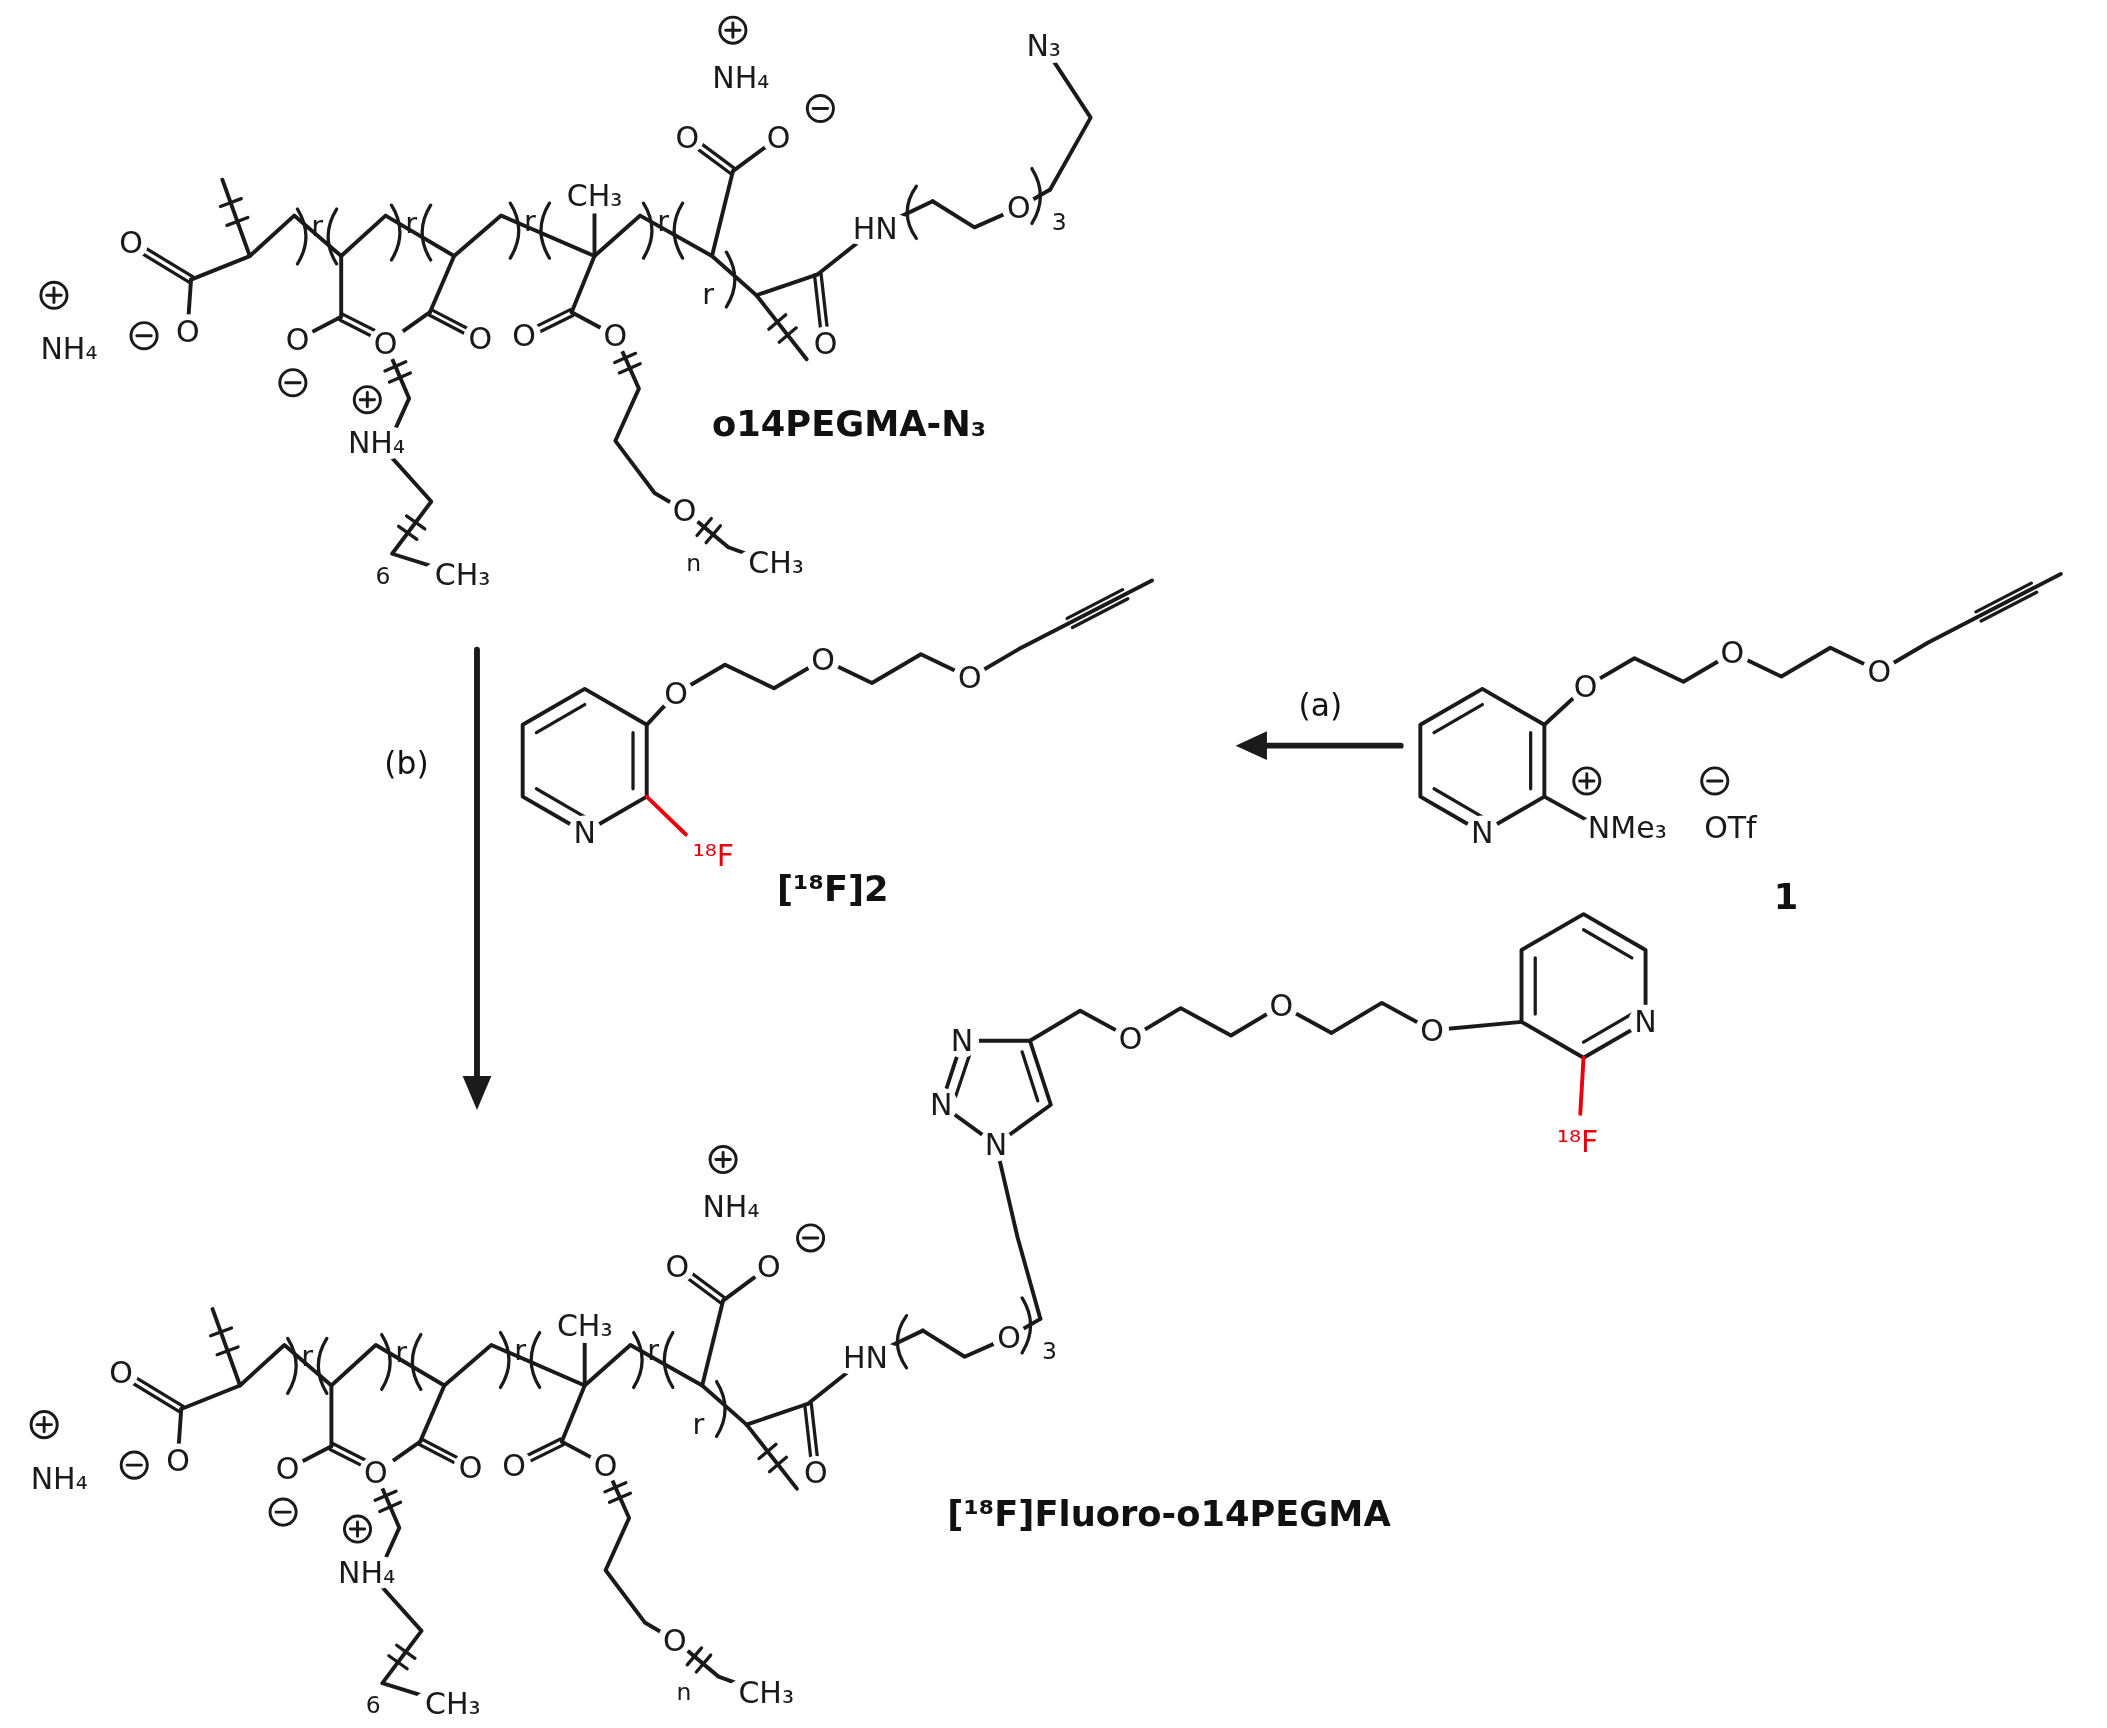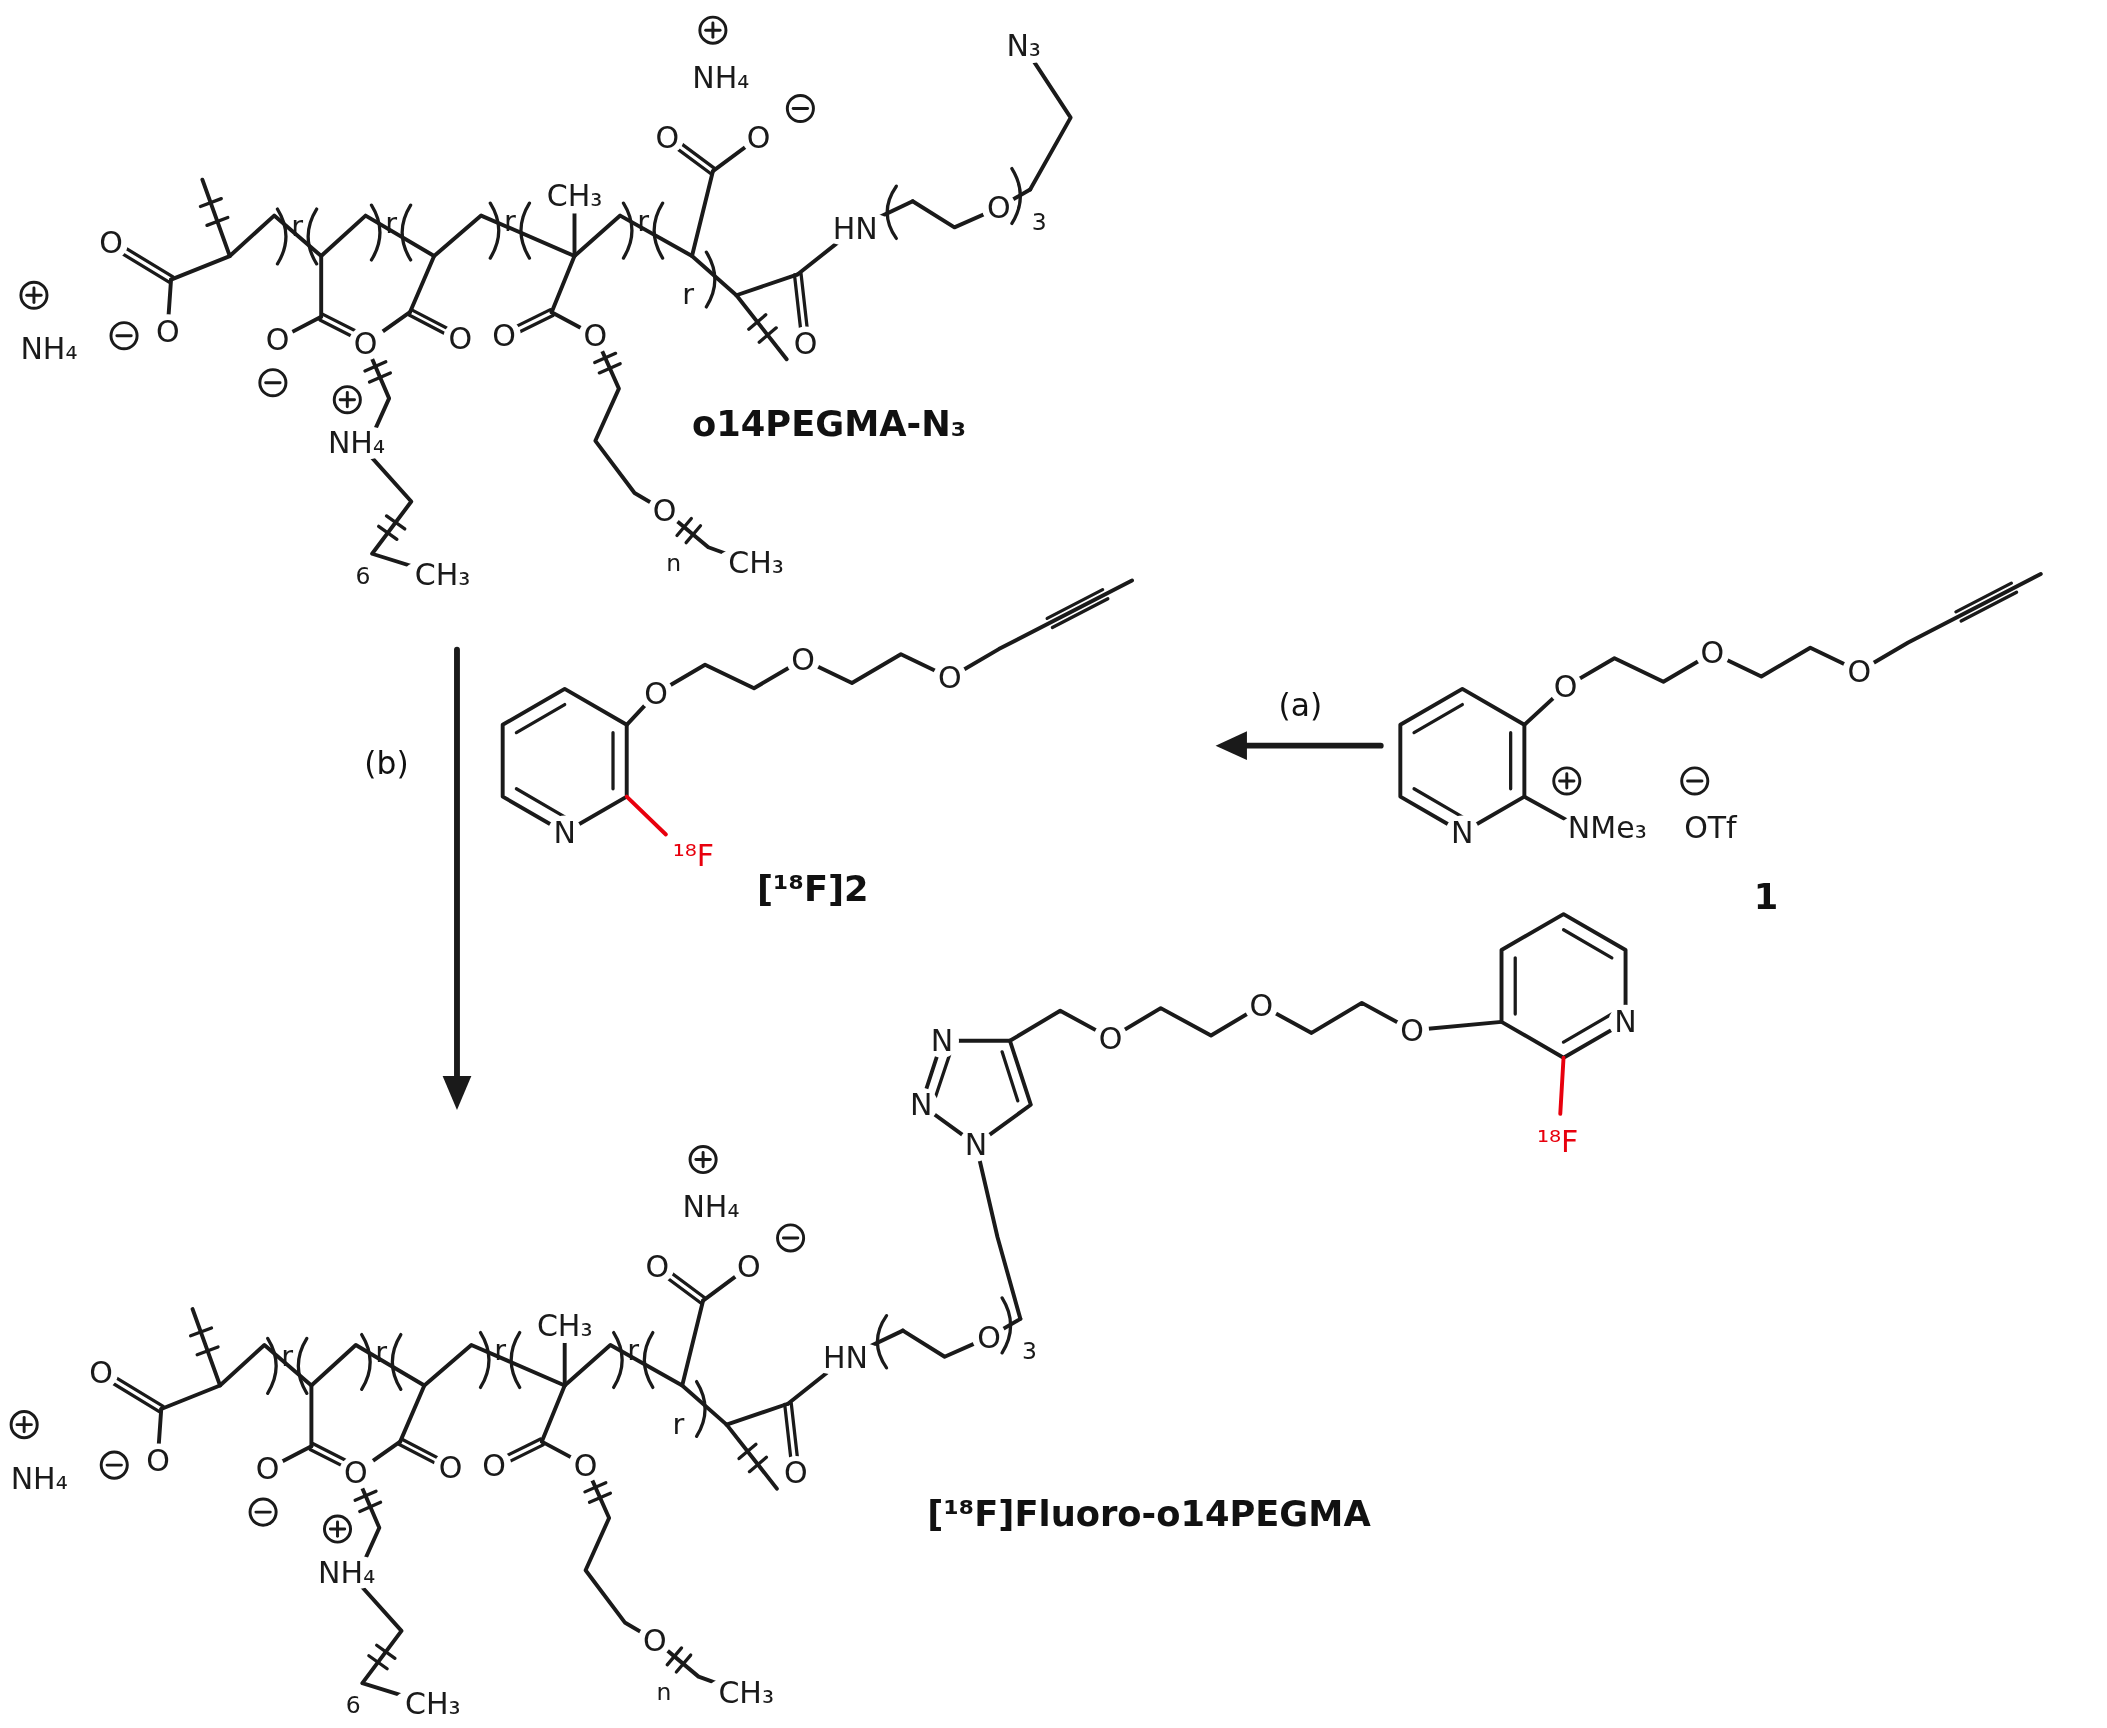--- a/index.html
+++ b/index.html
@@ -1,16 +1,16 @@
 <!DOCTYPE html>
 <html style="font-size:10.4px"><head>
 <meta charset="utf-8">
 <style>
   html,body{margin:0;padding:0;background:#ffffff;}
-  .canvas{width:1996px;height:1729px;}
+  .canvas{width:1996px;height:1729px;padding-left:20px;}
   svg{display:block;}
   .bond{stroke:#1a1a1a;stroke-width:6;fill:none;stroke-linecap:round;stroke-linejoin:round;}
   .thin{stroke-width:5;}
   .redline{stroke:#e8000d;}
   .pad{fill:#ffffff;stroke:none;}
   .chg{stroke:#1a1a1a;stroke-width:4.5;fill:#ffffff;}
   .chgl{stroke:#1a1a1a;stroke-width:4.5;stroke-linecap:round;}
   text{font-family:"DejaVu Sans",sans-serif;fill:#1a1a1a;}
   .atom{font-size:46px;text-anchor:middle;}
   .sub{font-size:36px;text-anchor:middle;}

